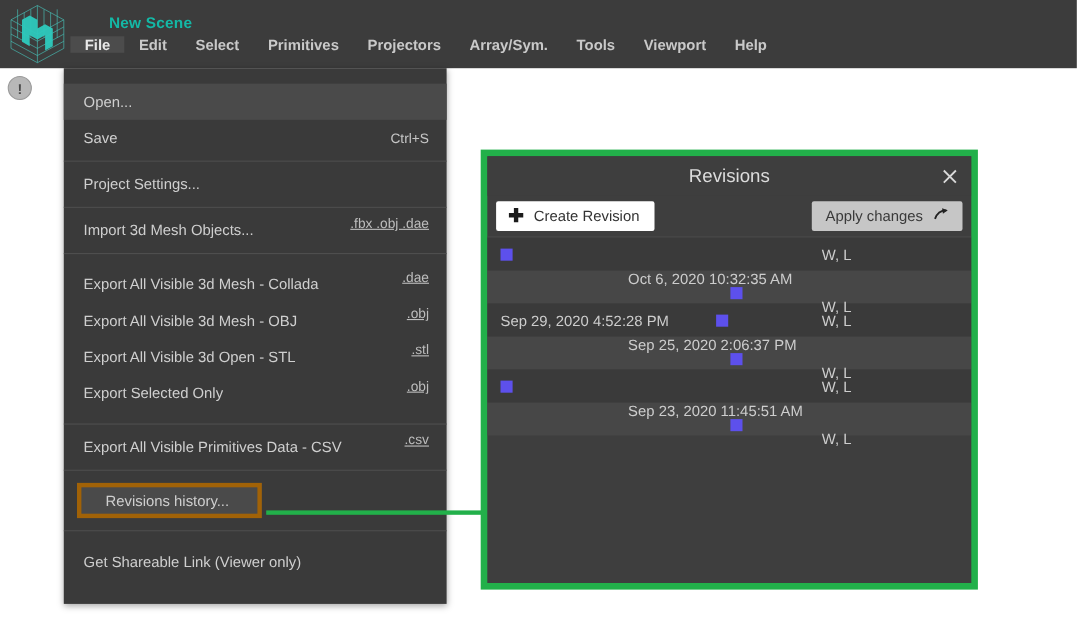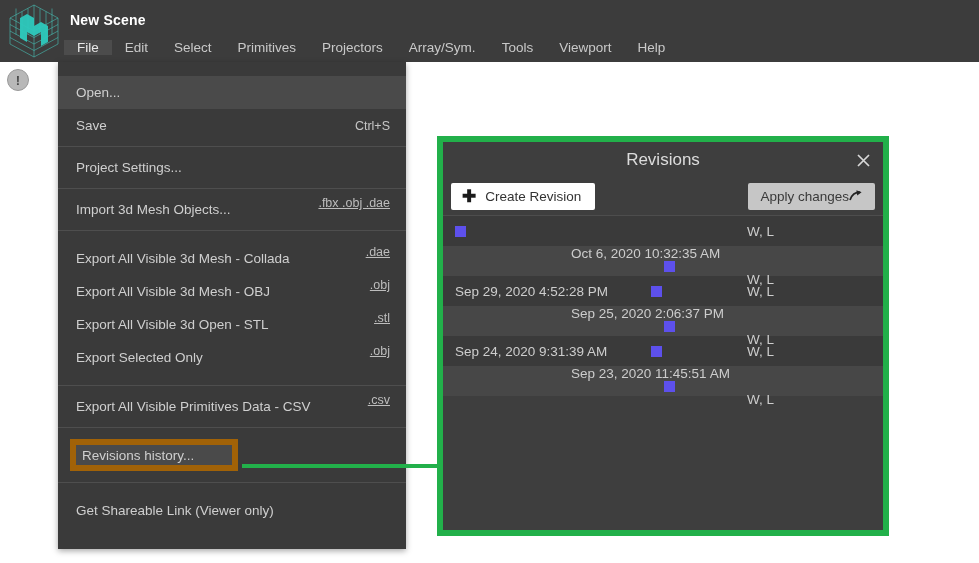--- a/index.html
+++ b/index.html
@@ -30,33 +30,35 @@
   }
 
   .logo {
     position: absolute;
     left: 6px; top: 2px;
     width: 56px; height: 58px;
   }
 
   .app-title {
     position: absolute;
-    left: 70px; top: 12px;
-    color: #ffffff;
+    left: 59px; top: 12px;
+    color: #14b8a6;
     font-size: 14px;
     font-weight: bold;
     letter-spacing: 0.2px;
+    padding-left: 40px;
   }
 
   .menubar {
     position: absolute;
     left: 64px; top: 33px;
     height: 29px;
     display: flex;
-    align-items: center;
+    align-items: flex-start;
+    font-weight: bold;
   }
 
   .menu-item {
     display: flex;
     align-items: center;
     padding: 0 13px;
     color: #c9c9c9;
     font-size: 13.5px;
     cursor: default;
     white-space: nowrap;
@@ -127,24 +129,24 @@
     height: 1px;
     background: #4e4e4e;
     margin: 4px 0;
   }
   .dd-gap { height: 7px; }
 
   
   .dd-row.boxed {
     margin: 0 0 0 12px;
     width: 168px;
-    border: 6px solid #a16207;
+    border: 4px solid #a16207;
     background: #4a4a4a;
     height: 32px;
-    padding-left: 6px;
+    padding-left: 22px;
   }
 
   
   .connector {
     position: absolute;
     left: 242px;
     top: 464px;
     width: 200px;
     height: 4px;
     background: #22b04a;
@@ -220,21 +222,21 @@
   .btn-create .plus {
     font-size: 17px;
     font-weight: bold;
     line-height: 1;
     color: #1b1b1b;
   }
 
   .btn-apply {
     display: inline-flex;
     align-items: center;
-    gap: 0;
+    gap: 10px;
     background: #c6c6c6;
     color: #3a3a3a;
     border: none;
     border-radius: 2px;
     height: 27px;
     padding: 0 12px;
     font-size: 13.5px;
     font-family: "Liberation Sans", sans-serif;
     cursor: pointer;
   }
@@ -446,21 +448,20 @@
           <span class="rev-users">W, L</span>
         </div>
 
         <div class="rev-row even">
           <span class="rev-date">Sep 25, 2020 2:06:37 PM</span>
           <span class="rev-swatch" style="background: rgb(93, 80, 236);"></span>
           <span class="rev-users">W, L</span>
         </div>
 
         <div class="rev-row odd">
-          <span class="rev-date">Sep 24, 2020 9:31:39 AM</span>
           <span class="rev-swatch" style="background: rgb(93, 80, 236);"></span>
           <span class="rev-users">W, L</span>
         </div>
 
         <div class="rev-row even">
           <span class="rev-date">Sep 23, 2020 11:45:51 AM</span>
           <span class="rev-swatch" style="background: rgb(93, 80, 236);"></span>
           <span class="rev-users">W, L</span>
         </div>
 

